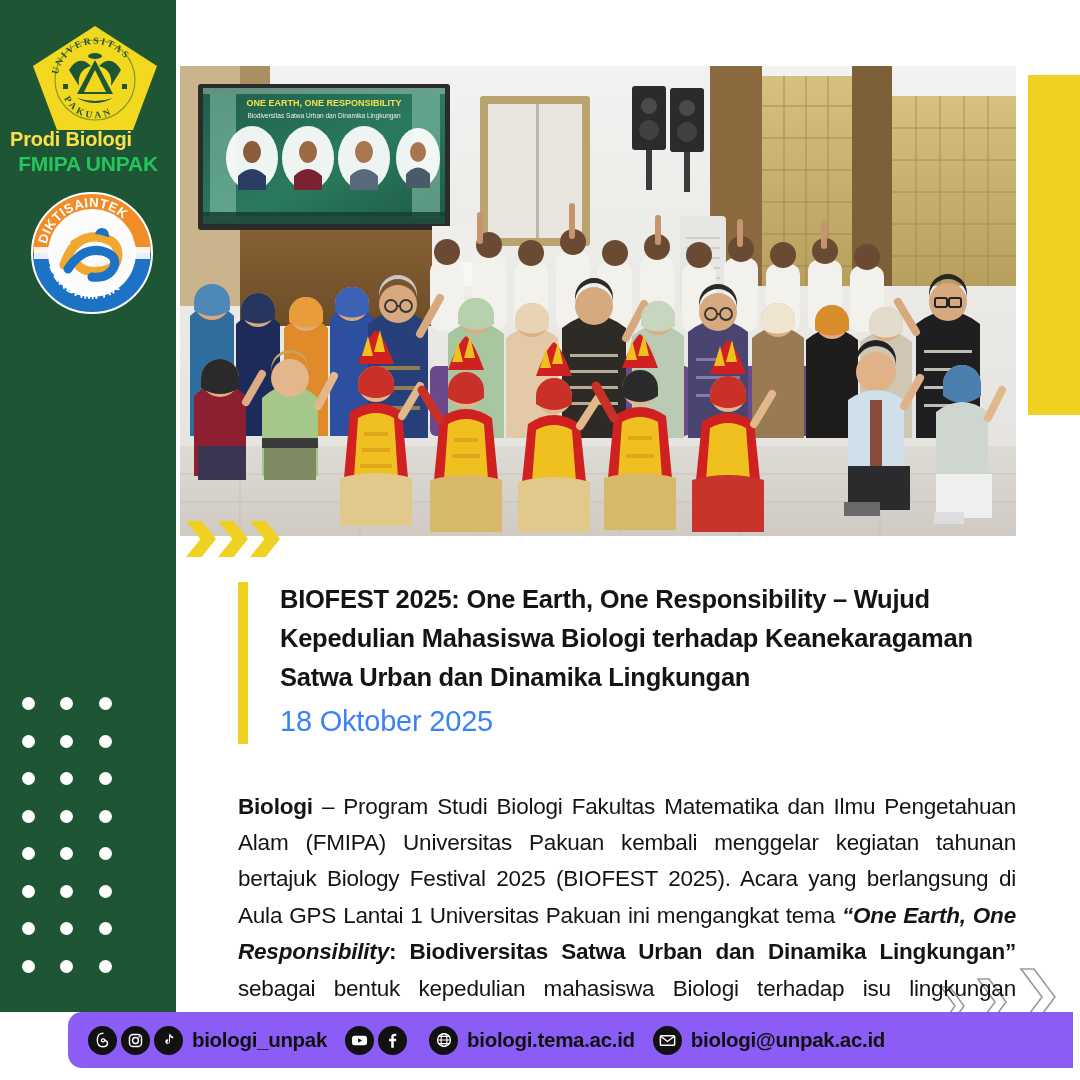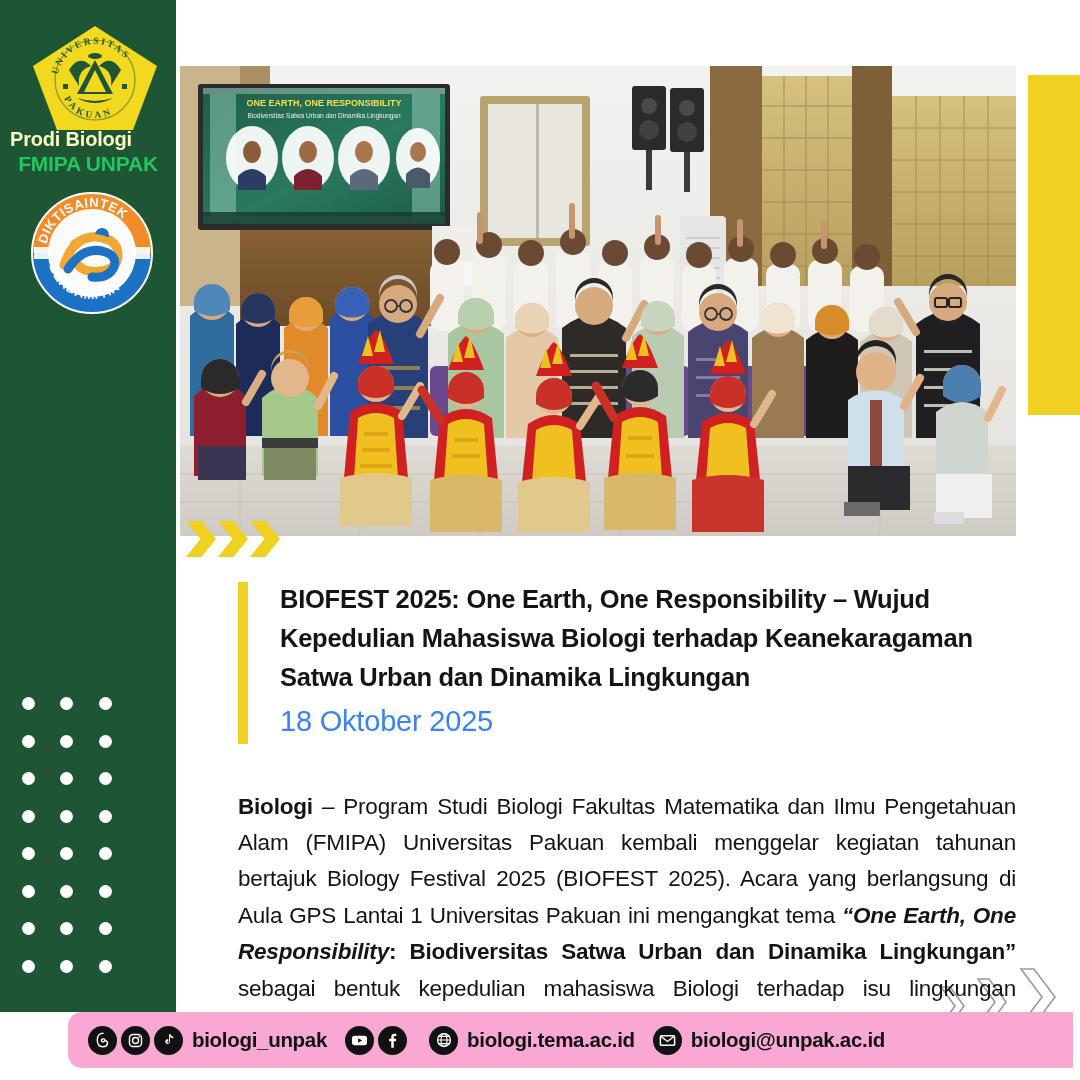--- a/index.html
+++ b/index.html
@@ -16,21 +16,21 @@
   .sidebar{
     position:absolute;left:0;top:0;width:176px;height:1012px;
     background:#1E5635;
     z-index:3;
   }
   .logo-unpak{
     position:absolute;left:27px;top:22px;width:136px;height:112px;
   }
   .brand-line1{
     position:absolute;left:0;top:128px;width:142px;text-align:center;
-    color:#fef9c3;font-size:20px;font-weight:bold;letter-spacing:-0.2px;
+    color:#fde047;font-size:20px;font-weight:bold;letter-spacing:-0.2px;
   }
   .brand-line2{
     position:absolute;left:0;top:152px;width:176px;text-align:center;
     color:#22c55e;font-size:21px;font-weight:bold;letter-spacing:-0.2px;
   }
   .logo-dikti{
     position:absolute;left:30px;top:191px;width:124px;height:124px;
   }
   .dots{
     position:absolute;left:22px;top:697px;width:115px;height:300px;
@@ -92,21 +92,21 @@
   .body-par{
     color:#141414;font-size:22.5px;line-height:1.62;text-align:justify;
     letter-spacing:-0.2px;
   }
   .body-par b{font-weight:bold;}
   .body-par .bi{font-weight:bold;font-style:italic;}
 
   
   .footer{
     position:absolute;left:68px;top:1012px;width:1005px;height:56px;
-    background:#f9a8d4;border-radius:14px 0 0 14px;
+    background:#8b5cf6;border-radius:14px 0 0 14px;
     display:flex;align-items:center;z-index:6;
     padding-left:20px;box-sizing:border-box;
   }
   .fgroup{display:flex;align-items:center;}
   .fgroup + .fgroup{margin-left:18px;}
   .ficon{
     width:29px;height:29px;border-radius:50%;background:#111111;
     display:inline-flex;align-items:center;justify-content:center;
     margin-right:4px;flex:none;
   }

